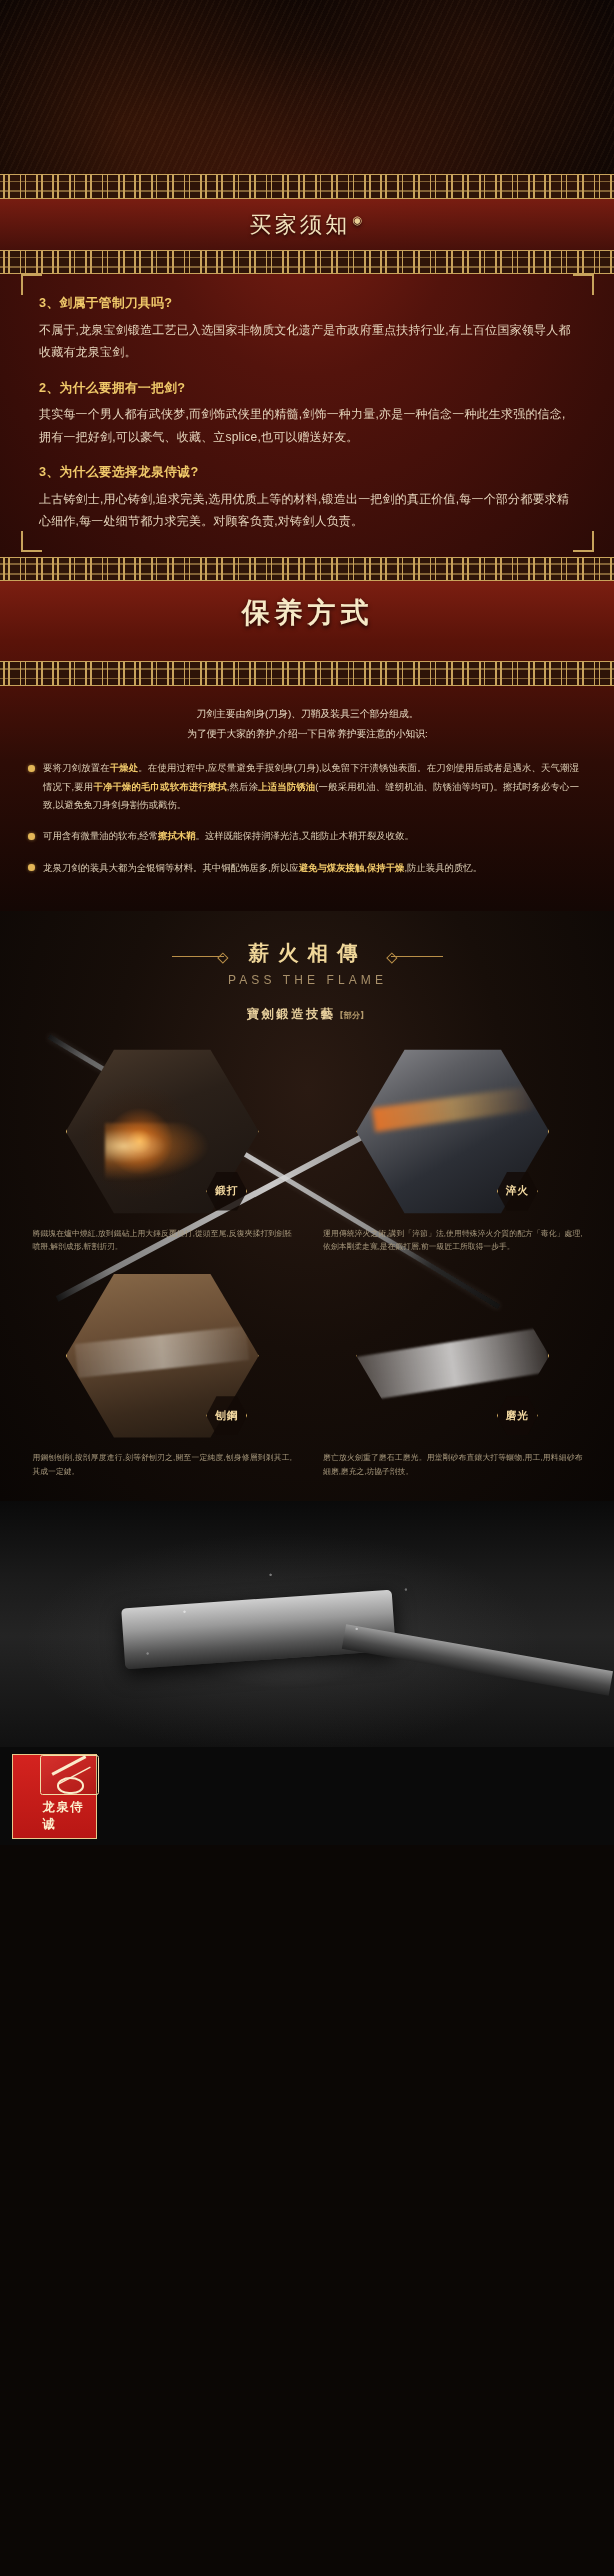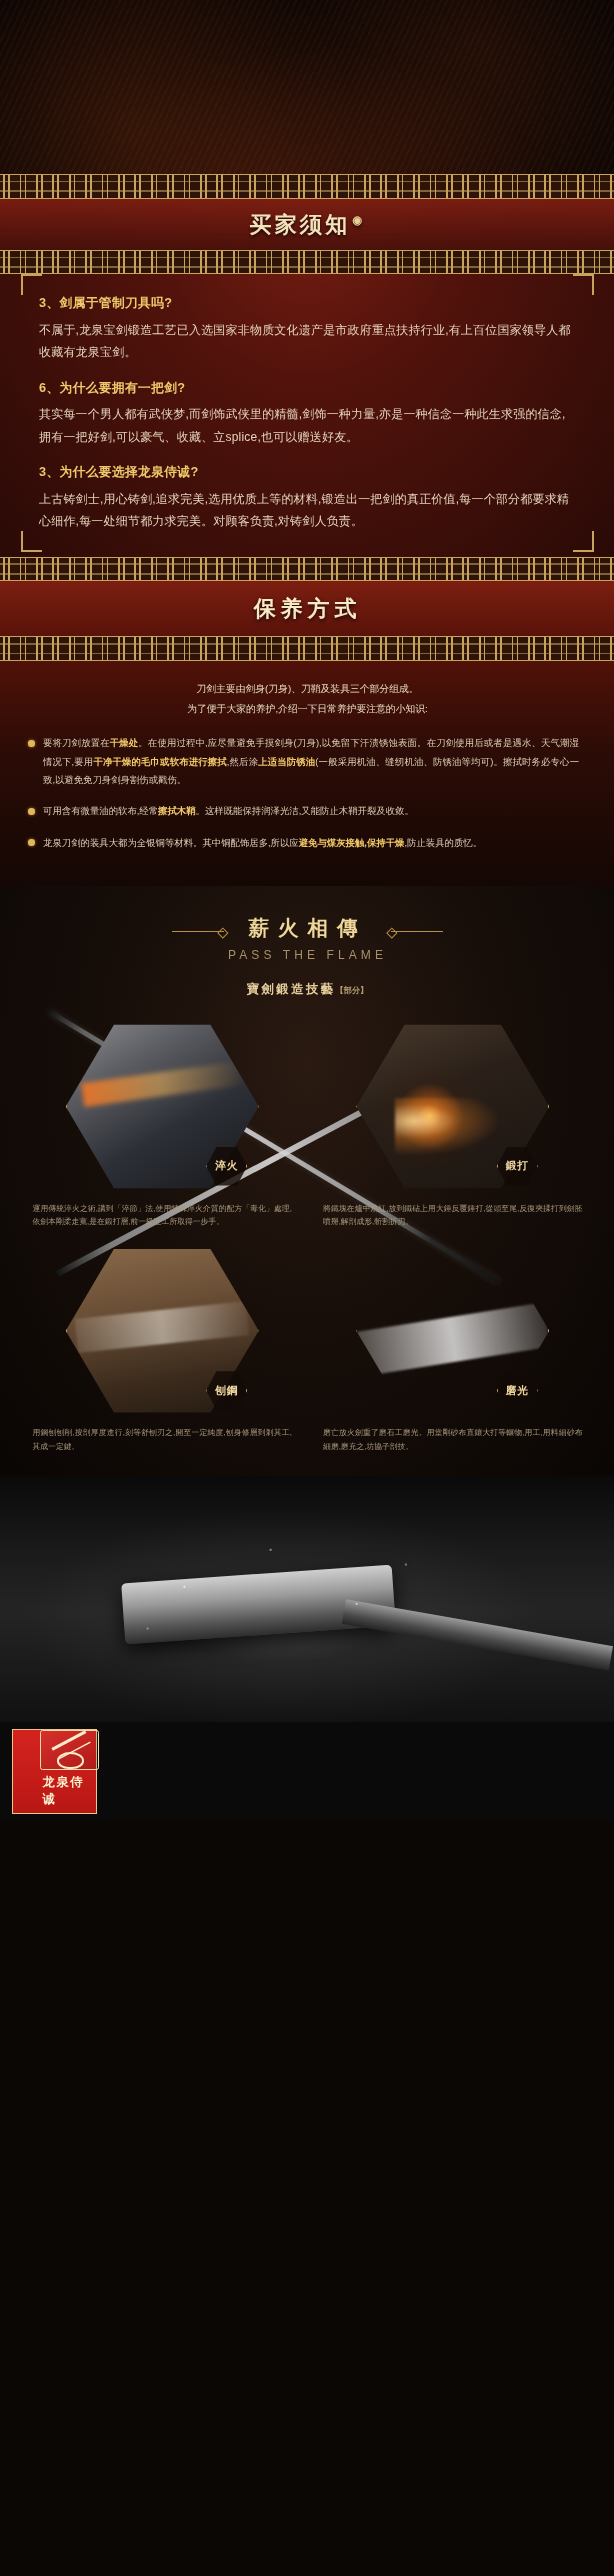--- a/index.html
+++ b/index.html
@@ -59,21 +59,21 @@
     position: relative;
   }
   .notice-title-bar {
     text-align: center;
     padding: 11.5px 0 9.8px;
     background:
       linear-gradient(180deg, rgba(125,30,18,0.9), rgba(70,16,10,0.9));
   }
   .notice-title {
     font-size: 22px;
-    font-weight: bold;
+    font-weight: normal;
     letter-spacing: 3.3px;
     color: #f2e2bc;
     text-shadow: 0 1.6px 3.3px rgba(0,0,0,0.7);
     display: inline-block;
     position: relative;
   }
   .notice-title .seal {
     font-size: 11.5px;
     vertical-align: super;
     color: #e9cf95;
@@ -113,25 +113,25 @@
   }
 
   
   .care {
     background:
       linear-gradient(180deg, #7b1e11 0%, #5a1309 18%, #2d0c06 55%, #140704 100%);
     padding-bottom: 21px;
   }
   .care-title {
     text-align: center;
-    font-size: 22px;
+    font-size: 28px;
     font-weight: bold;
     letter-spacing: 4.9px;
     color: #f6e9c6;
-    padding: 13px 0 12px;
+    padding: 13px 0 29px;
     text-shadow: 0 1.6px 4.1px rgba(0,0,0,0.75);
   }
   .care-intro {
     text-align: center;
     color: #e8dcc4;
     font-size: 9.8px;
     line-height: 2;
     padding: 18px 33px 13px;
   }
   .care-list { padding: 3.3px 36px 0 43px; }
@@ -413,21 +413,21 @@
       <span class="corner tl"></span>
       <span class="corner tr"></span>
       <span class="corner bl"></span>
       <span class="corner br"></span>
 
       <div class="q-block">
         <div class="q-title">3、剑属于管制刀具吗?</div>
         <div class="q-text">不属于,龙泉宝剑锻造工艺已入选国家非物质文化遗产是市政府重点扶持行业,有上百位国家领导人都收藏有龙泉宝剑。</div>
       </div>
       <div class="q-block">
-        <div class="q-title">6、为什么要拥有一把剑?</div>
+        <div class="q-title">2、为什么要拥有一把剑?</div>
         <div class="q-text">其实每一个男人都有武侠梦,而剑饰武侠里的精髓,剑饰一种力量,亦是一种信念一种此生求强的信念,拥有一把好剑,可以豪气、收藏、立splice,也可以赠送好友。</div>
       </div>
       <div class="q-block">
         <div class="q-title">3、为什么要选择龙泉侍诚?</div>
         <div class="q-text">上古铸剑士,用心铸剑,追求完美,选用优质上等的材料,锻造出一把剑的真正价值,每一个部分都要求精心细作,每一处细节都力求完美。对顾客负责,对铸剑人负责。</div>
       </div>
     </div>
   </div>
   <div class="key-strip"></div>
 
@@ -467,44 +467,44 @@
     </div>
 
     <div class="flame-sub">
       <span>寶劍鍛造技藝</span><span class="part">【部分】</span>
     </div>
 
     <div class="sword"></div>
     <div class="sword2"></div>
 
     <div class="craft-grid">
+
+      <div class="craft-cell">
+        <div class="hexwrap">
+          <div class="hex">
+            <div class="hex-inner ph-forge"></div>
+          </div>
+          <div class="hex-label">鍛打</div>
+        </div>
+        <div class="craft-caption">將鐵塊在爐中燒紅,放到鐵砧上用大錘反覆錘打,從頭至尾,反復夾揉打到劍胚噴掰,解剖成形,斬割折刃。</div>
+      </div>
 
       <div class="craft-cell">
         <div class="hexwrap">
           <div class="hex">
             <div class="hex-inner ph-quench"></div>
           </div>
           <div class="hex-label">淬火</div>
         </div>
         <div class="craft-caption">運用傳統淬火之術,講到「淬節」法,使用特殊淬火介質的配方「毒化」處理,依劍本剛柔走寬,是在鍛打層,前一級匠工所取得一步手。</div>
       </div>
 
       <div class="craft-cell">
         <div class="hexwrap">
           <div class="hex">
-            <div class="hex-inner ph-forge"></div>
-          </div>
-          <div class="hex-label">鍛打</div>
-        </div>
-        <div class="craft-caption">將鐵塊在爐中燒紅,放到鐵砧上用大錘反覆錘打,從頭至尾,反復夾揉打到劍胚噴掰,解剖成形,斬割折刃。</div>
-      </div>
-
-      <div class="craft-cell">
-        <div class="hexwrap">
-          <div class="hex">
             <div class="hex-inner ph-grind"></div>
           </div>
           <div class="hex-label">刨鋼</div>
         </div>
         <div class="craft-caption">用鋼刨刨削,按剖厚度進行,刻等舒刨刃之,開至一定純度,刨身修層到剎其工,其成一定鍵。</div>
       </div>
 
       <div class="craft-cell">
         <div class="hexwrap">
           <div class="hex">

